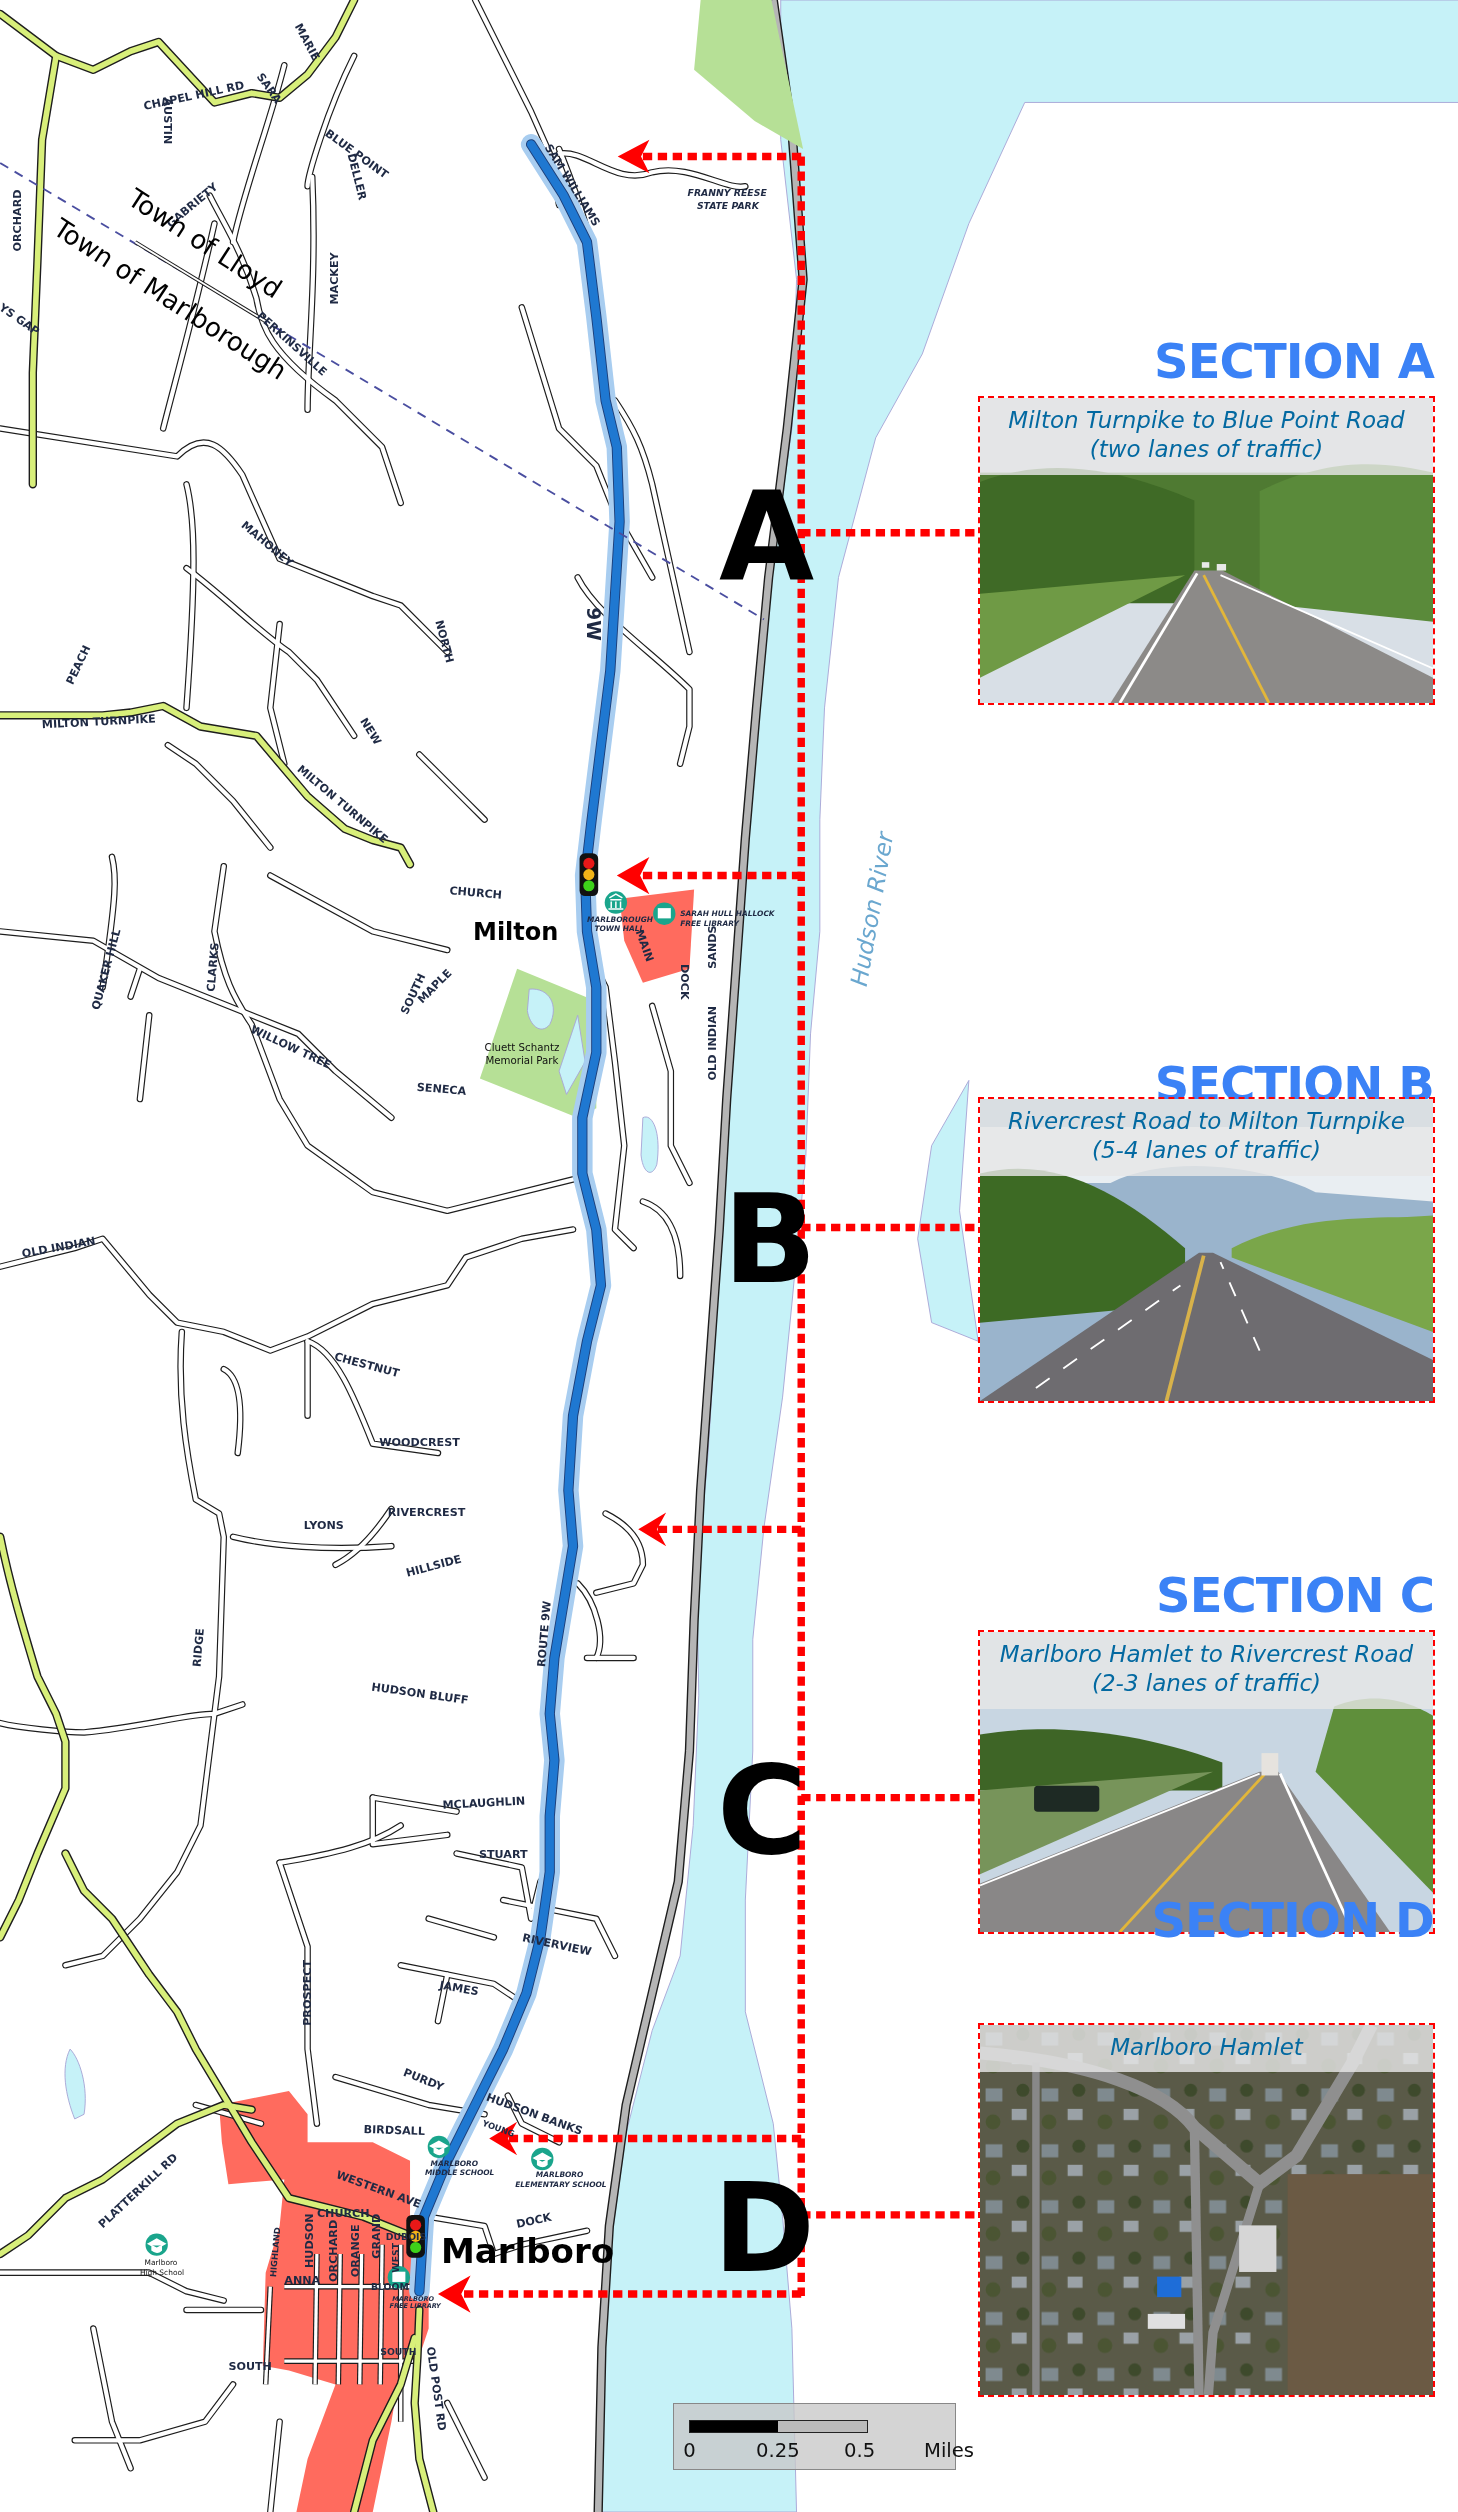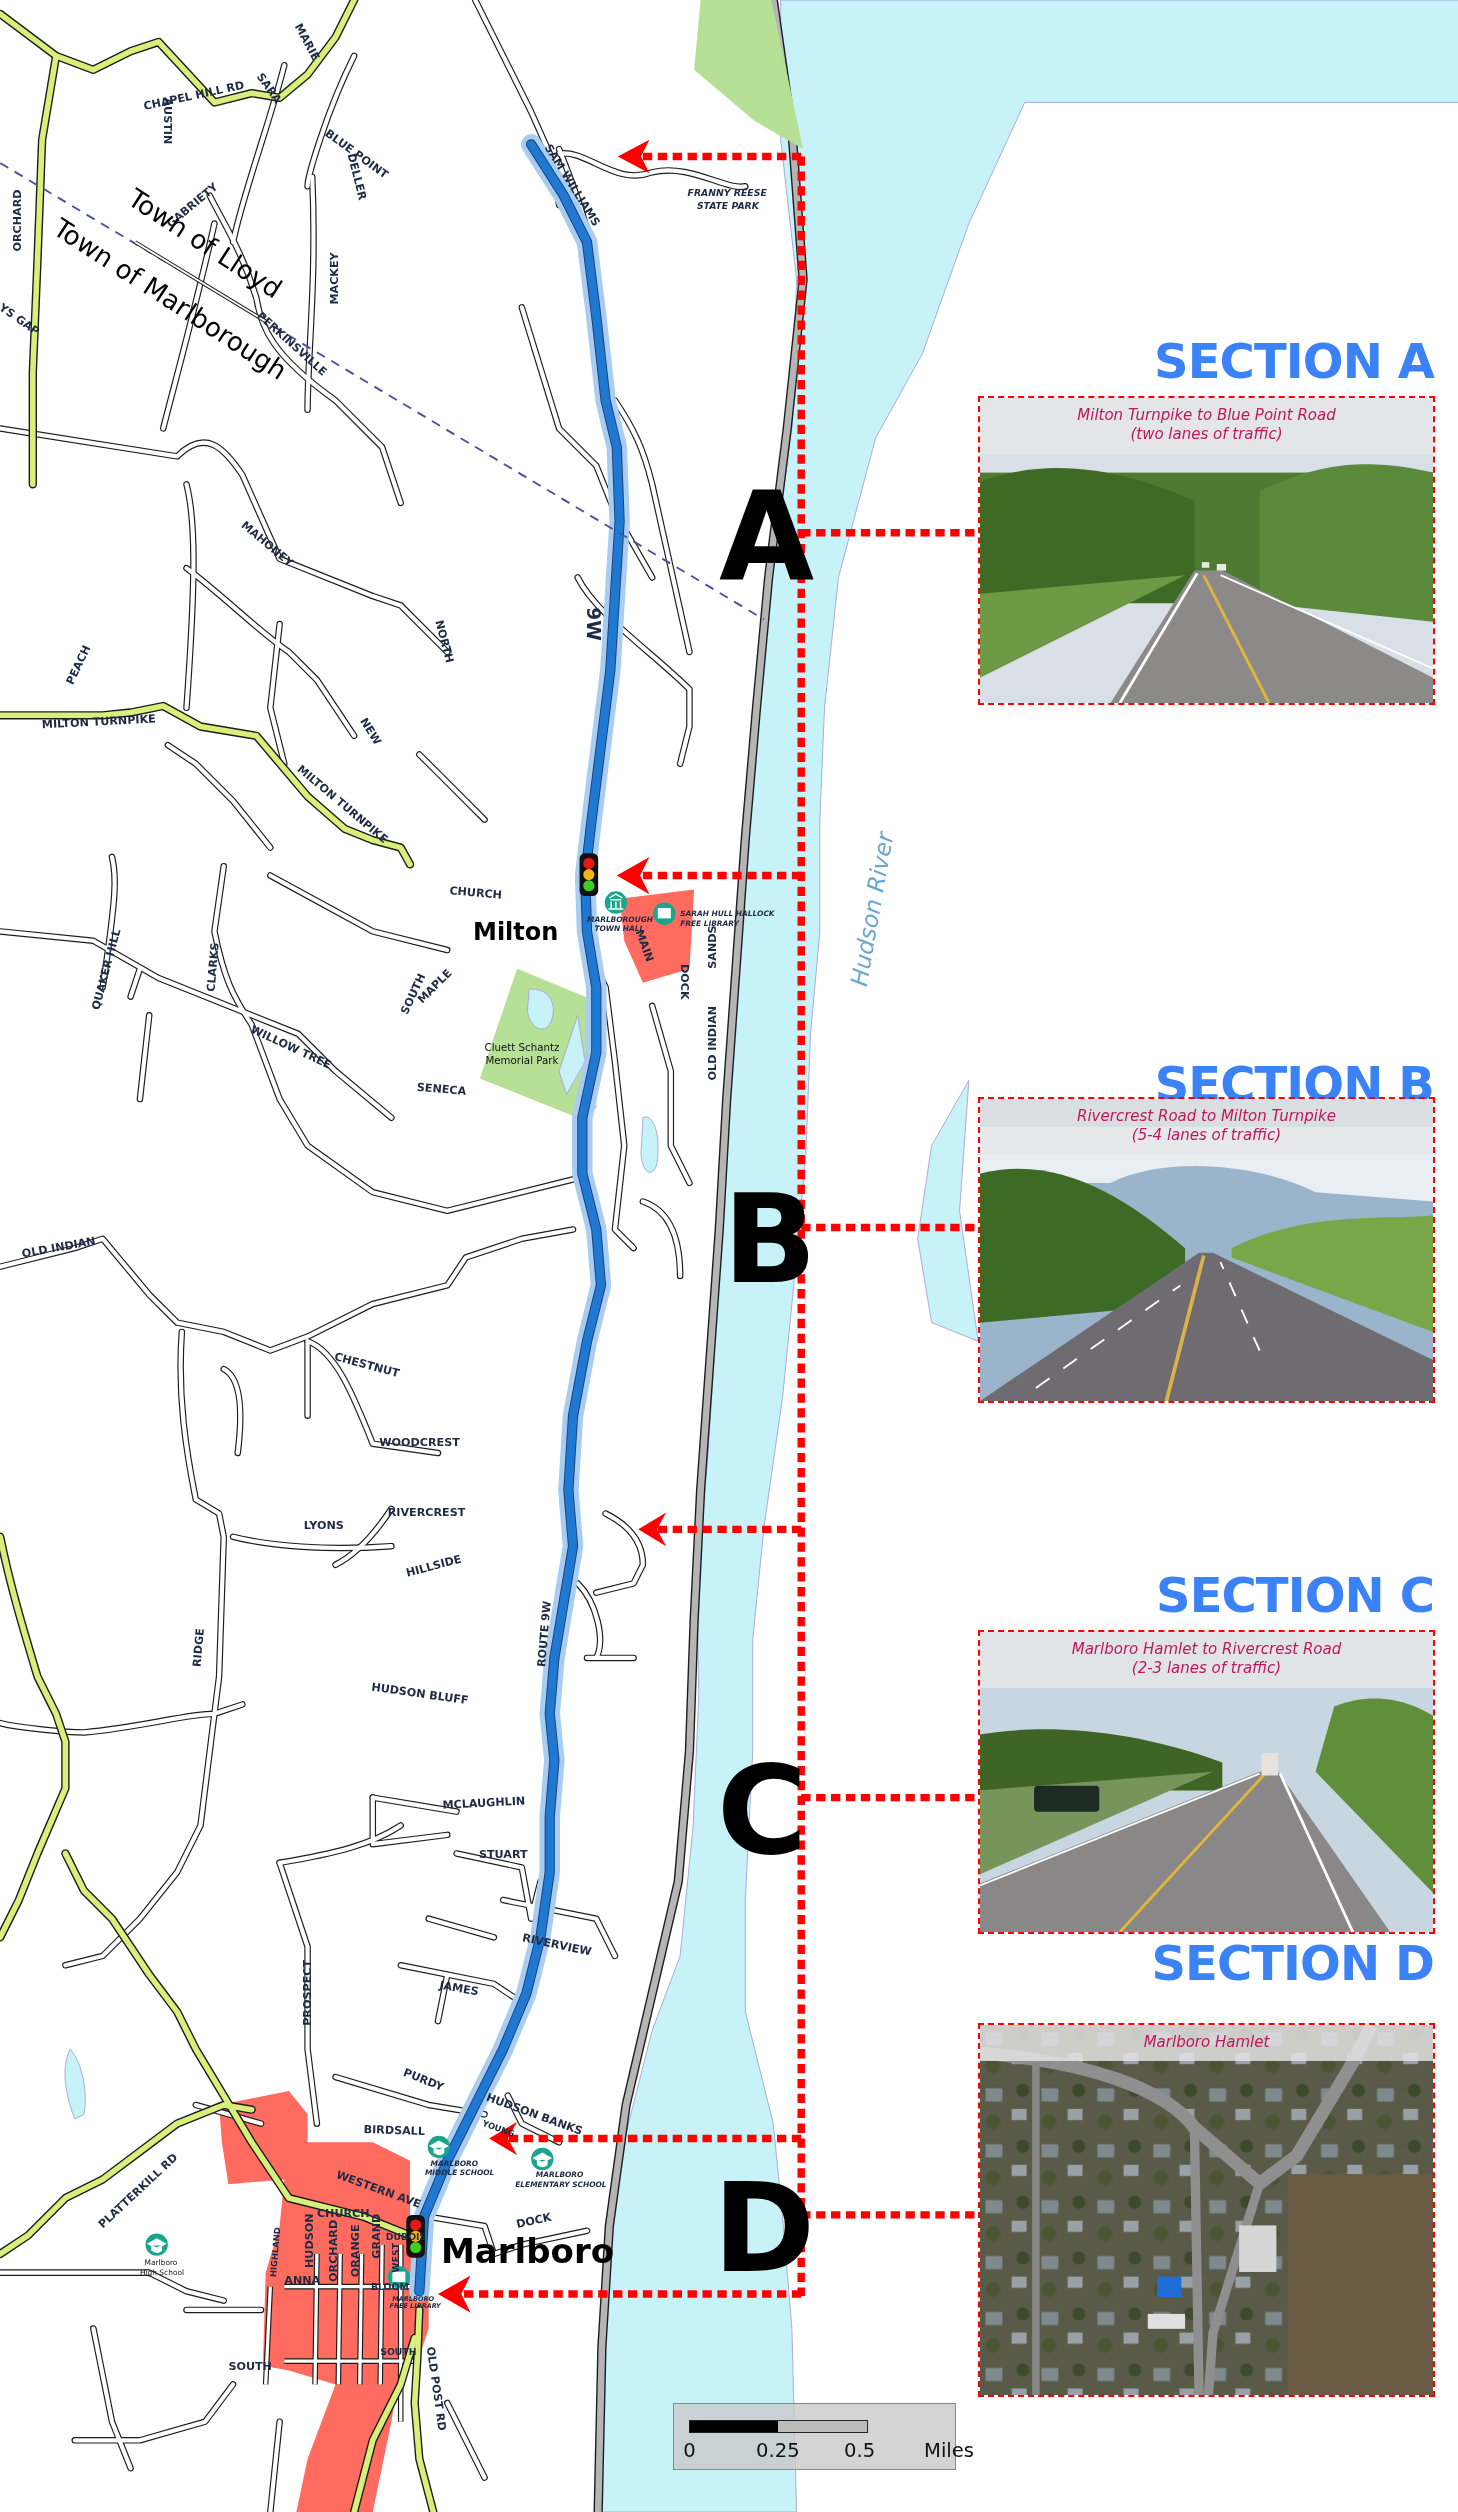--- a/index.html
+++ b/index.html
@@ -4,21 +4,21 @@
 <style>
   html, body { margin:0; padding:0; background:#ffffff; }
   body { width:1459px; height:2512px; position:relative; overflow:hidden;
          font-family:"DejaVu Sans", "Liberation Sans", sans-serif; }
   #map { position:absolute; left:0; top:0; width:1459px; height:2512px; }
   .road-label { font-family:"DejaVu Sans", sans-serif; font-weight:bold; fill:#1f2a44; font-size:12px; }
   .road-label-i { font-family:"DejaVu Sans", sans-serif; font-style:italic; font-weight:bold; fill:#1f2a44; font-size:10px; }
   .section-letter { position:absolute; font-family:"DejaVu Sans", sans-serif; font-weight:bold; color:#000; font-size:123px; line-height:1; }
   .section-title { position:absolute; left:978px; width:456px; text-align:right; font-family:"DejaVu Sans", sans-serif; font-weight:bold; font-size:48px; color:#3b82f6; letter-spacing:-0.9px; }
   .photo { position:absolute; left:978px; width:453px; border:2.8px dashed #ff0000; overflow:hidden; box-sizing:content-box; }
-  .photo .caption { position:absolute; left:0; top:0; right:0; background:rgba(230,230,230,0.82); text-align:center; font-family:"DejaVu Sans", sans-serif; font-style:italic; font-size:15px; color:#be185d; padding:7.5px 5.6px 9.3px; line-height:1.3; z-index:2; }
+  .photo .caption { position:absolute; left:0; top:0; right:0; background:rgba(230,230,230,0.82); text-align:center; font-family:"DejaVu Sans", sans-serif; font-style:italic; font-size:23px; color:#0369a1; padding:7.5px 5.6px 9.3px; line-height:1.3; z-index:2; }
   .photo .scene { position:absolute; left:0; top:0; width:100%; height:100%; }
   .place-label { position:absolute; font-family:"DejaVu Sans", sans-serif; font-weight:bold; color:#000; }
   .scalebar { position:absolute; left:673px; top:2403px; width:281px; height:65px; background:rgba(200,200,200,0.78); border:0.9px solid #888; }
   .scalebar .bar { position:absolute; left:15px; top:16px; width:177px; height:11.2px; border:0.9px solid #222; background:#bbb; }
   .scalebar .bar .fill { position:absolute; left:0; top:0; width:88px; height:11.2px; background:#000; }
   .scalebar .tick { position:absolute; top:35px; font-family:"DejaVu Sans", sans-serif; font-size:19.6px; color:#111; }
 </style>
 </head>
 <body>
 
@@ -429,21 +429,21 @@
     <path d="M322,152 L400,322" stroke="#fff" stroke-width="3"></path>
     <rect x="302" y="130" width="18" height="24" fill="#e6e3de"></rect>
     <rect x="58" y="165" width="70" height="28" rx="4" fill="#1e2a24"></rect>
   </svg>
   <div class="caption">
     <div>Marlboro Hamlet to Rivercrest Road</div>
     <div>(2-3 lanes of traffic)</div>
   </div>
 </div>
 
-<div class="section-title" style="top:1892px;margin-top:43px;">SECTION D</div>
+<div class="section-title" style="top:1892px;">SECTION D</div>
 <div class="photo" style="top:2023px;height:370px;">
   <svg class="scene" viewBox="0 0 486 397" preserveAspectRatio="none">
     <rect width="486" height="397" fill="url(#aerial)"></rect>
     <rect x="330" y="160" width="156" height="237" fill="#6b5a44"></rect>
     <path d="M0,30 C120,40 200,70 230,110 L300,170 L340,140 L400,40 L420,0" stroke="#8f8f8f" stroke-width="14" fill="none"></path>
     <path d="M230,110 L235,397" stroke="#8f8f8f" stroke-width="10" fill="none"></path>
     <path d="M300,170 L250,330 L245,397" stroke="#8f8f8f" stroke-width="10" fill="none"></path>
     <path d="M60,40 L60,397" stroke="#888" stroke-width="8" fill="none"></path>
     <rect x="190" y="270" width="26" height="22" fill="#1e6dd8"></rect>
     <rect x="180" y="310" width="40" height="16" fill="#e0e0e0"></rect>

